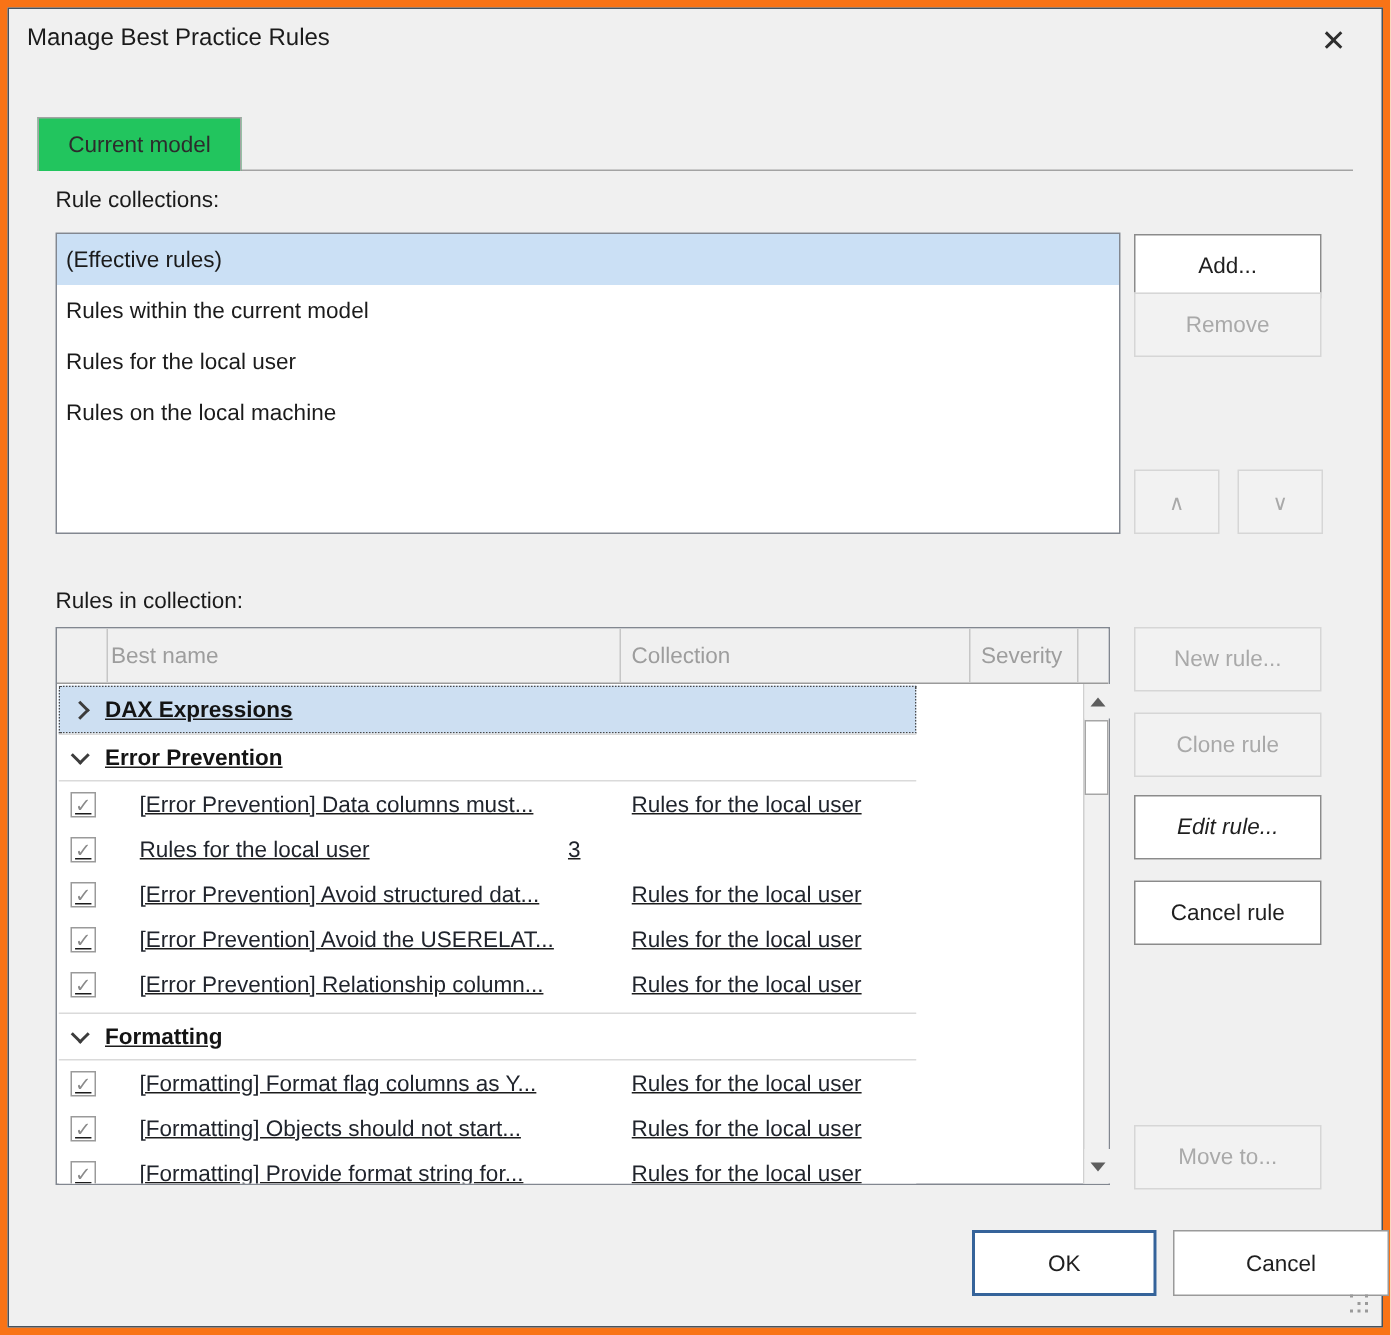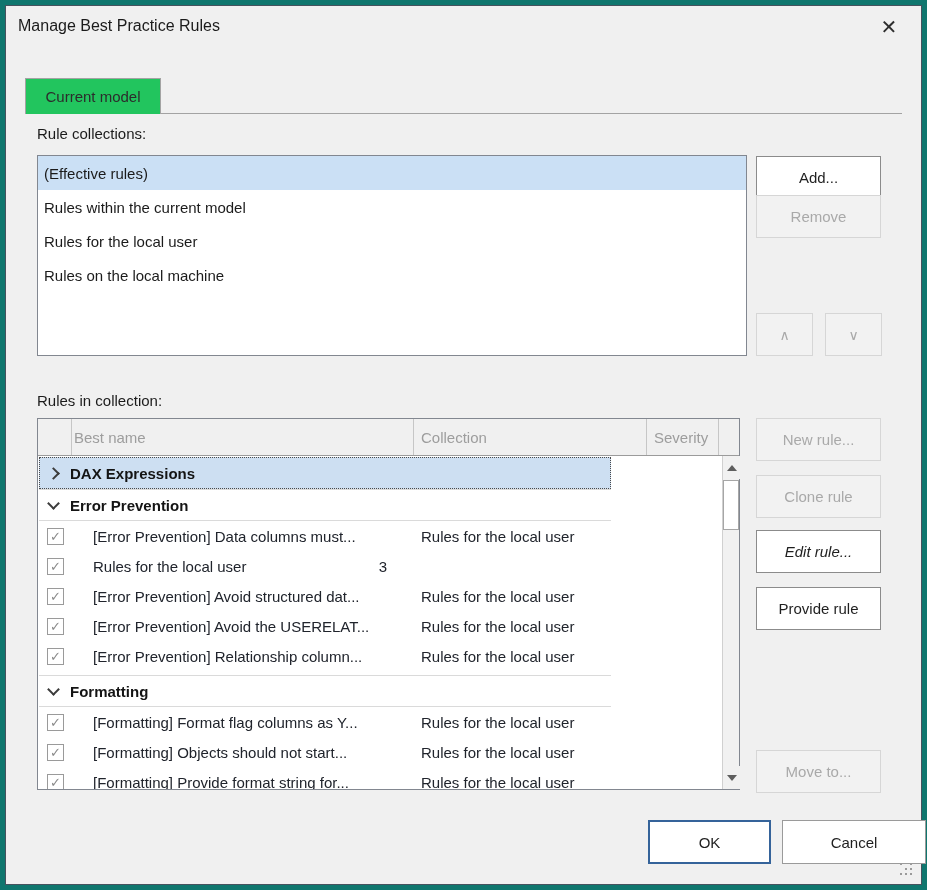--- a/index.html
+++ b/index.html
@@ -2,21 +2,21 @@
 <html><head>
 <meta charset="utf-8">
 <style>
   * { margin:0; padding:0; box-sizing:border-box; }
   html,body { background:#ffffff; }
   body { font-family:"Liberation Sans", sans-serif; color:#1c1c1c; }
 
   .window {
     position:relative; width:927px; height:890px;
     background:#f0f0f0;
-    border:5px solid #0f766e;
+    border:5px solid #f97316;
   }
   .window-inner-edge { position:absolute; inset:0; border:1px solid #46525e; pointer-events:none; }
 
   
   .title { position:absolute; left:13px; top:12px; font-size:16px; color:#1b1b1b; }
   .close-btn { position:absolute; left:868px; top:7px; width:32px; height:30px;
     display:flex; align-items:center; justify-content:center;
     font-size:20px; color:#2e2e2e; cursor:pointer; }
 
   
@@ -60,21 +60,21 @@
     background:#ffffff; border:1px solid #828790; overflow:hidden; }
   .thead { position:absolute; left:0; top:0; width:100%; height:37px;
     background:#f0f0f0; border-bottom:1px solid #9b9b9b; font-size:15px; color:#9d9d9d; }
   .th { position:absolute; top:0; height:37px; display:flex; align-items:center; }
   .th-rulename { left:36px; }
   .th-collection { left:383px; }
   .th-severity { left:616px; }
   .th-sep { position:absolute; top:0; width:1px; height:36px; background:#c6c6c6; }
 
   .tbody { position:absolute; left:1px; top:38px; width:572px; height:333px; overflow:hidden;
-    font-size:15px; }
+    font-size:15px;text-decoration:underline; }
   .group-row { position:relative; height:32px; display:flex; align-items:center;
     font-weight:bold; color:#141414; background:#ffffff;
     border-top:1px solid #dadada; border-bottom:1px solid #dadada; cursor:pointer; }
   .group-row.selected { background:#cddff2; border-color:#cddff2;
     outline:1px dotted #4a4a4a; outline-offset:-1px; }
   .row-gap { height:4px; }
   .chev { display:inline-block; width:9px; height:9px; margin-left:10px;
     border-top:2px solid #3c3c3c; border-right:2px solid #3c3c3c; }
   .chev.right { transform:rotate(45deg); margin-right:12px; }
   .chev.down { transform:rotate(135deg); margin-right:12px; margin-top:-4px; }
@@ -264,21 +264,21 @@
       </div>
     <div class="scroll-thumb"></div>
     <div class="scroll-btn down">
         <span class="tri-down"></span>
       </div>
   </div>
 
   <div class="btn side-btn btn-newrule disabled">New rule...</div>
   <div class="btn side-btn btn-clonerule disabled">Clone rule</div>
   <div class="btn side-btn btn-editrule">Edit rule...</div>
-  <div class="btn side-btn btn-deleterule">Provide rule</div>
+  <div class="btn side-btn btn-deleterule">Cancel rule</div>
   <div class="btn side-btn btn-moveto disabled">Move to...</div>
 
   <div class="btn btn-ok">OK</div>
   <div class="btn btn-cancel">Cancel</div>
 
   <div class="grip">
       <span></span>
     </div>
 </div>
 

